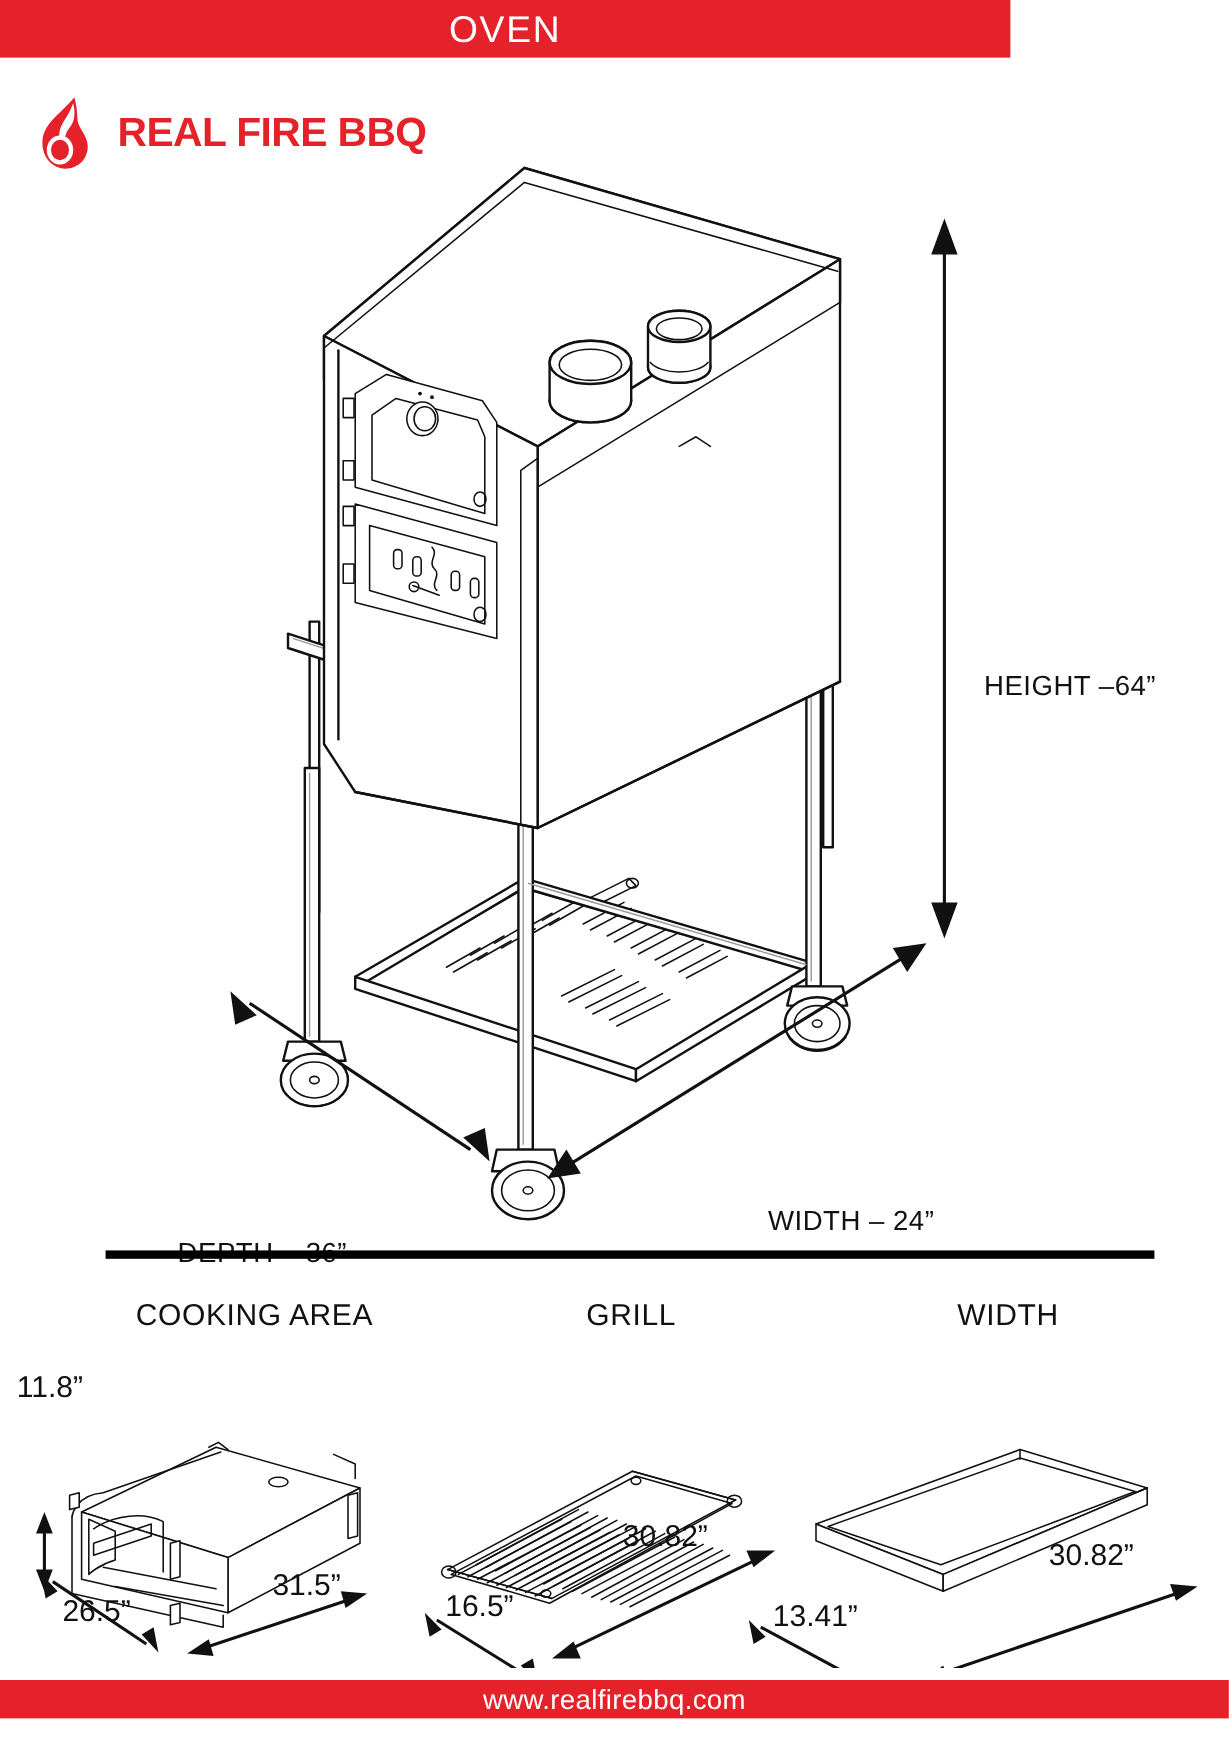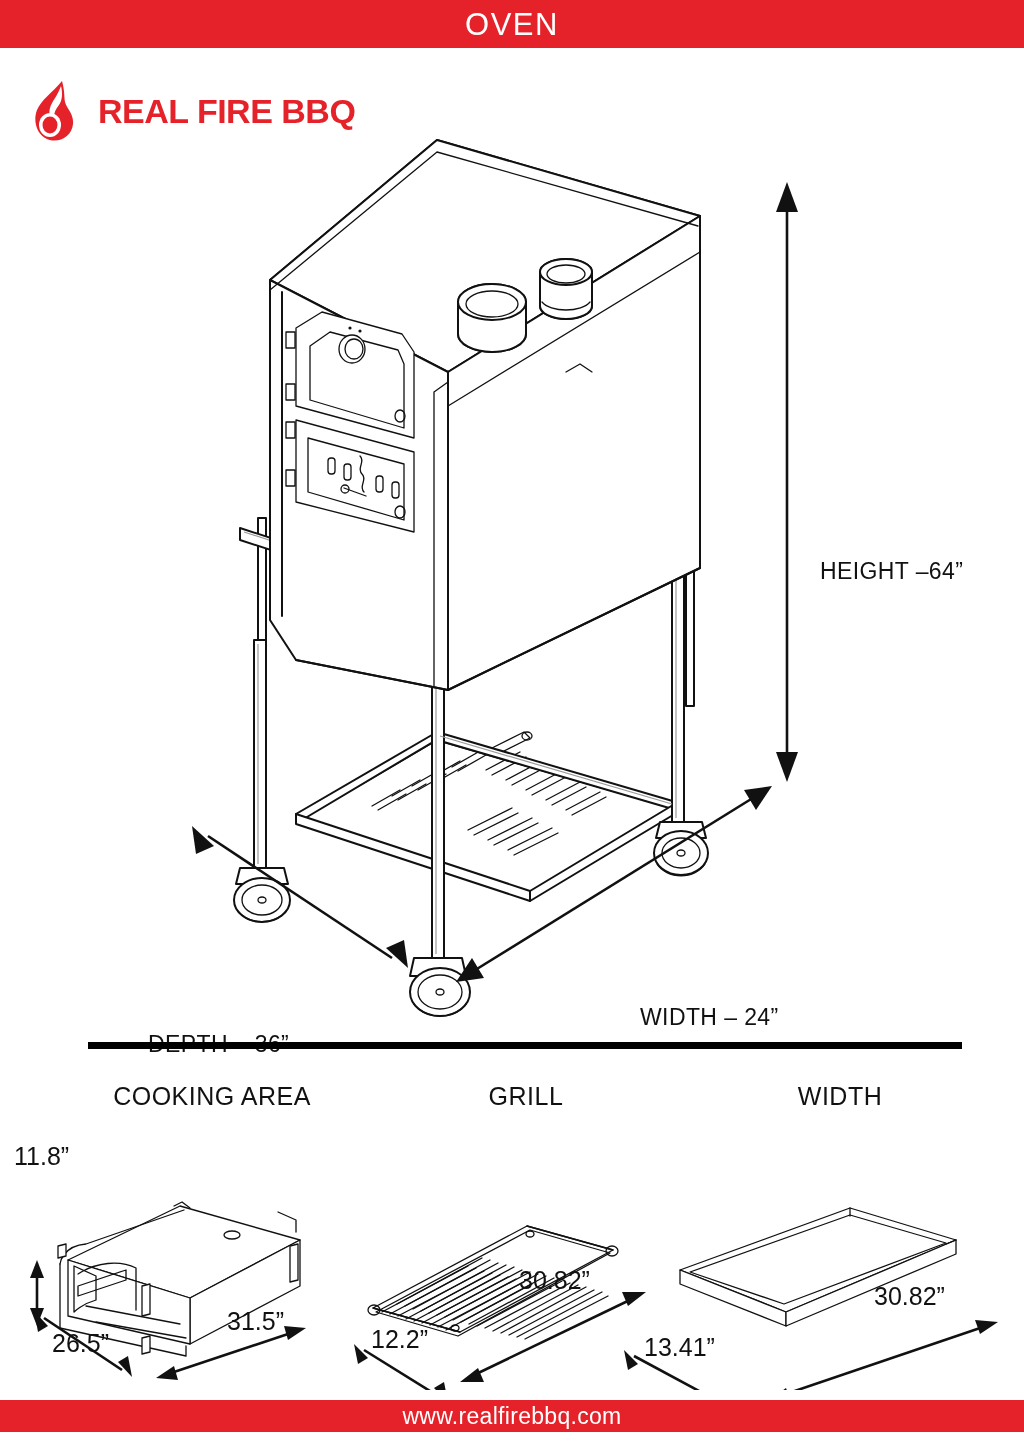--- a/index.html
+++ b/index.html
@@ -13,21 +13,21 @@
     position: relative;
     overflow: hidden;
     font-family: "Liberation Sans", sans-serif;
     color: #111111;
   }
 
   
   .header-banner {
     position: absolute;
     left: 0; top: 0;
-    width: 1024px;
+    width: 842px;
     height: 48px;
     background: #e52229;
     display: flex;
     align-items: center;
     justify-content: center;
   }
   .header-title {
     color: #ffffff;
     font-size: 31px;
     font-weight: 400;
@@ -459,21 +459,21 @@
 
       <path class="arrow-ln" d="M780 336 L986 266"></path>
       <polygon class="arrow-hd" points="768,341 786,328 791,342"></polygon>
       <polygon class="arrow-hd" points="998,262 980,274 975,260"></polygon>
     </g>
   </svg>
 
   <div class="part-dim ca-h">11.8”</div>
   <div class="part-dim ca-d">26.5”</div>
   <div class="part-dim ca-l">31.5”</div>
-  <div class="part-dim gr-w">12.2”</div>
+  <div class="part-dim gr-w">16.5”</div>
   <div class="part-dim gr-l">30.82”</div>
   <div class="part-dim tr-w">13.41”</div>
   <div class="part-dim tr-l">30.82”</div>
 </div>
 
 <div class="footer-banner">
   <div class="footer-url">www.realfirebbq.com</div>
 </div>
 
 </body></html>

